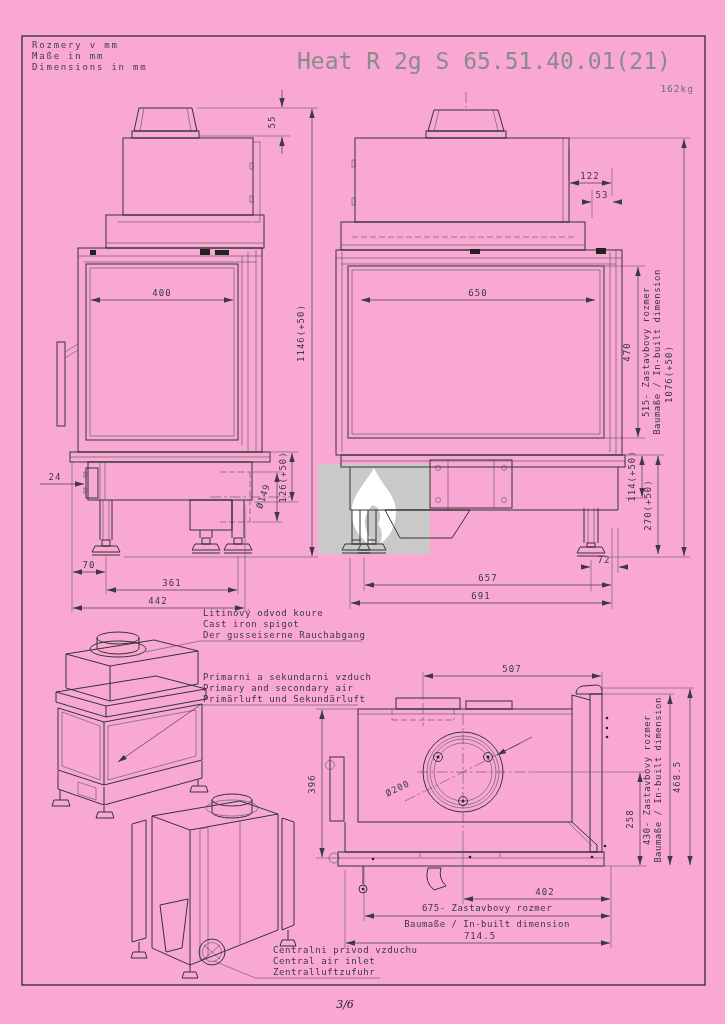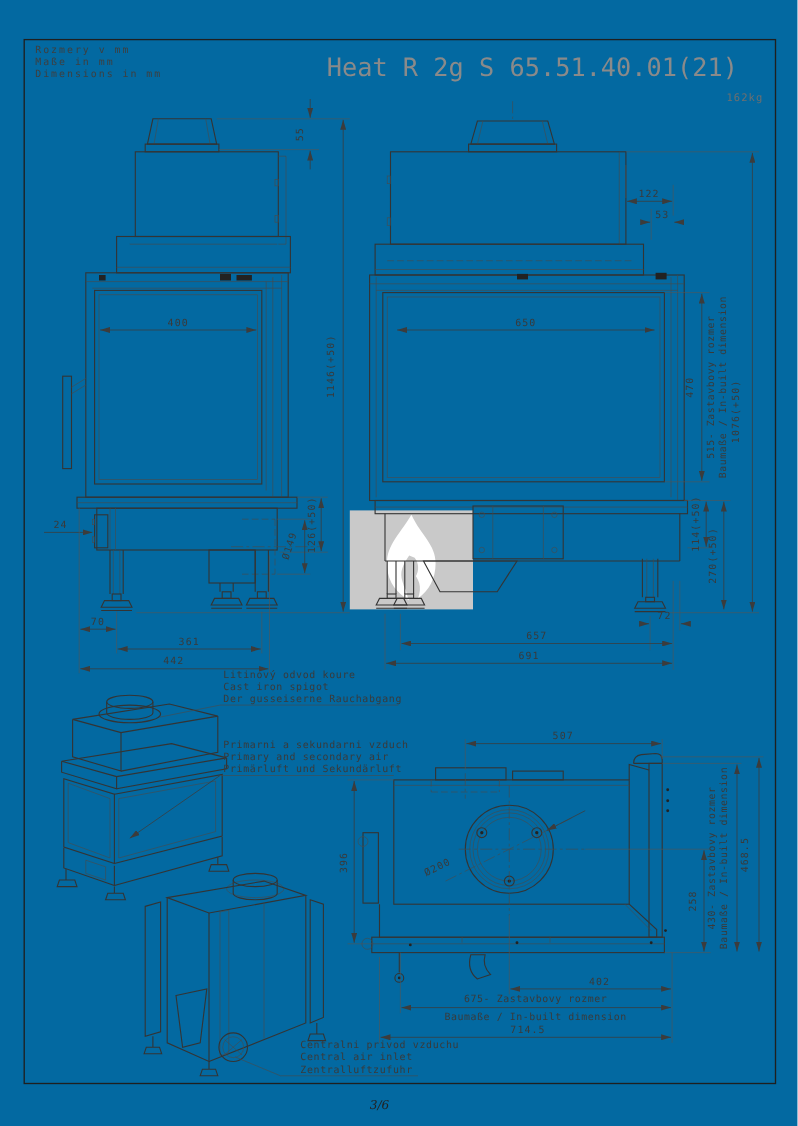--- a/index.html
+++ b/index.html
@@ -1,16 +1,16 @@
 <!DOCTYPE html>
 <html><head>
 <meta charset="utf-8">
 <style>
   html,body{margin:0;padding:0;background:#ffffff;}
-  .page{position:relative;width:725px;height:1024px;background:#0369a1;overflow:hidden;}
+  .page{position:relative;width:725px;height:1024px;background:#f9a8d4;overflow:hidden;}
   svg{display:block;}
   .ln{fill:none;stroke:#343434;stroke-width:1;}
   .lt{fill:none;stroke:#4a4a4a;stroke-width:.55;}
   .de{fill:none;stroke:#555;stroke-width:.55;}
   .dl{fill:none;stroke:#3c3c3c;stroke-width:.7;marker-start:url(#ar);marker-end:url(#ar);}
   .dl1{fill:none;stroke:#3c3c3c;stroke-width:.7;marker-end:url(#ar);}
   .dash{stroke-dasharray:6 3;}
   .cdash{stroke-dasharray:11 3 2.5 3;}
   .dk{fill:#222;stroke:none;}
   text{font-family:"DejaVu Sans Mono",monospace;fill:#3a3a3a;}

